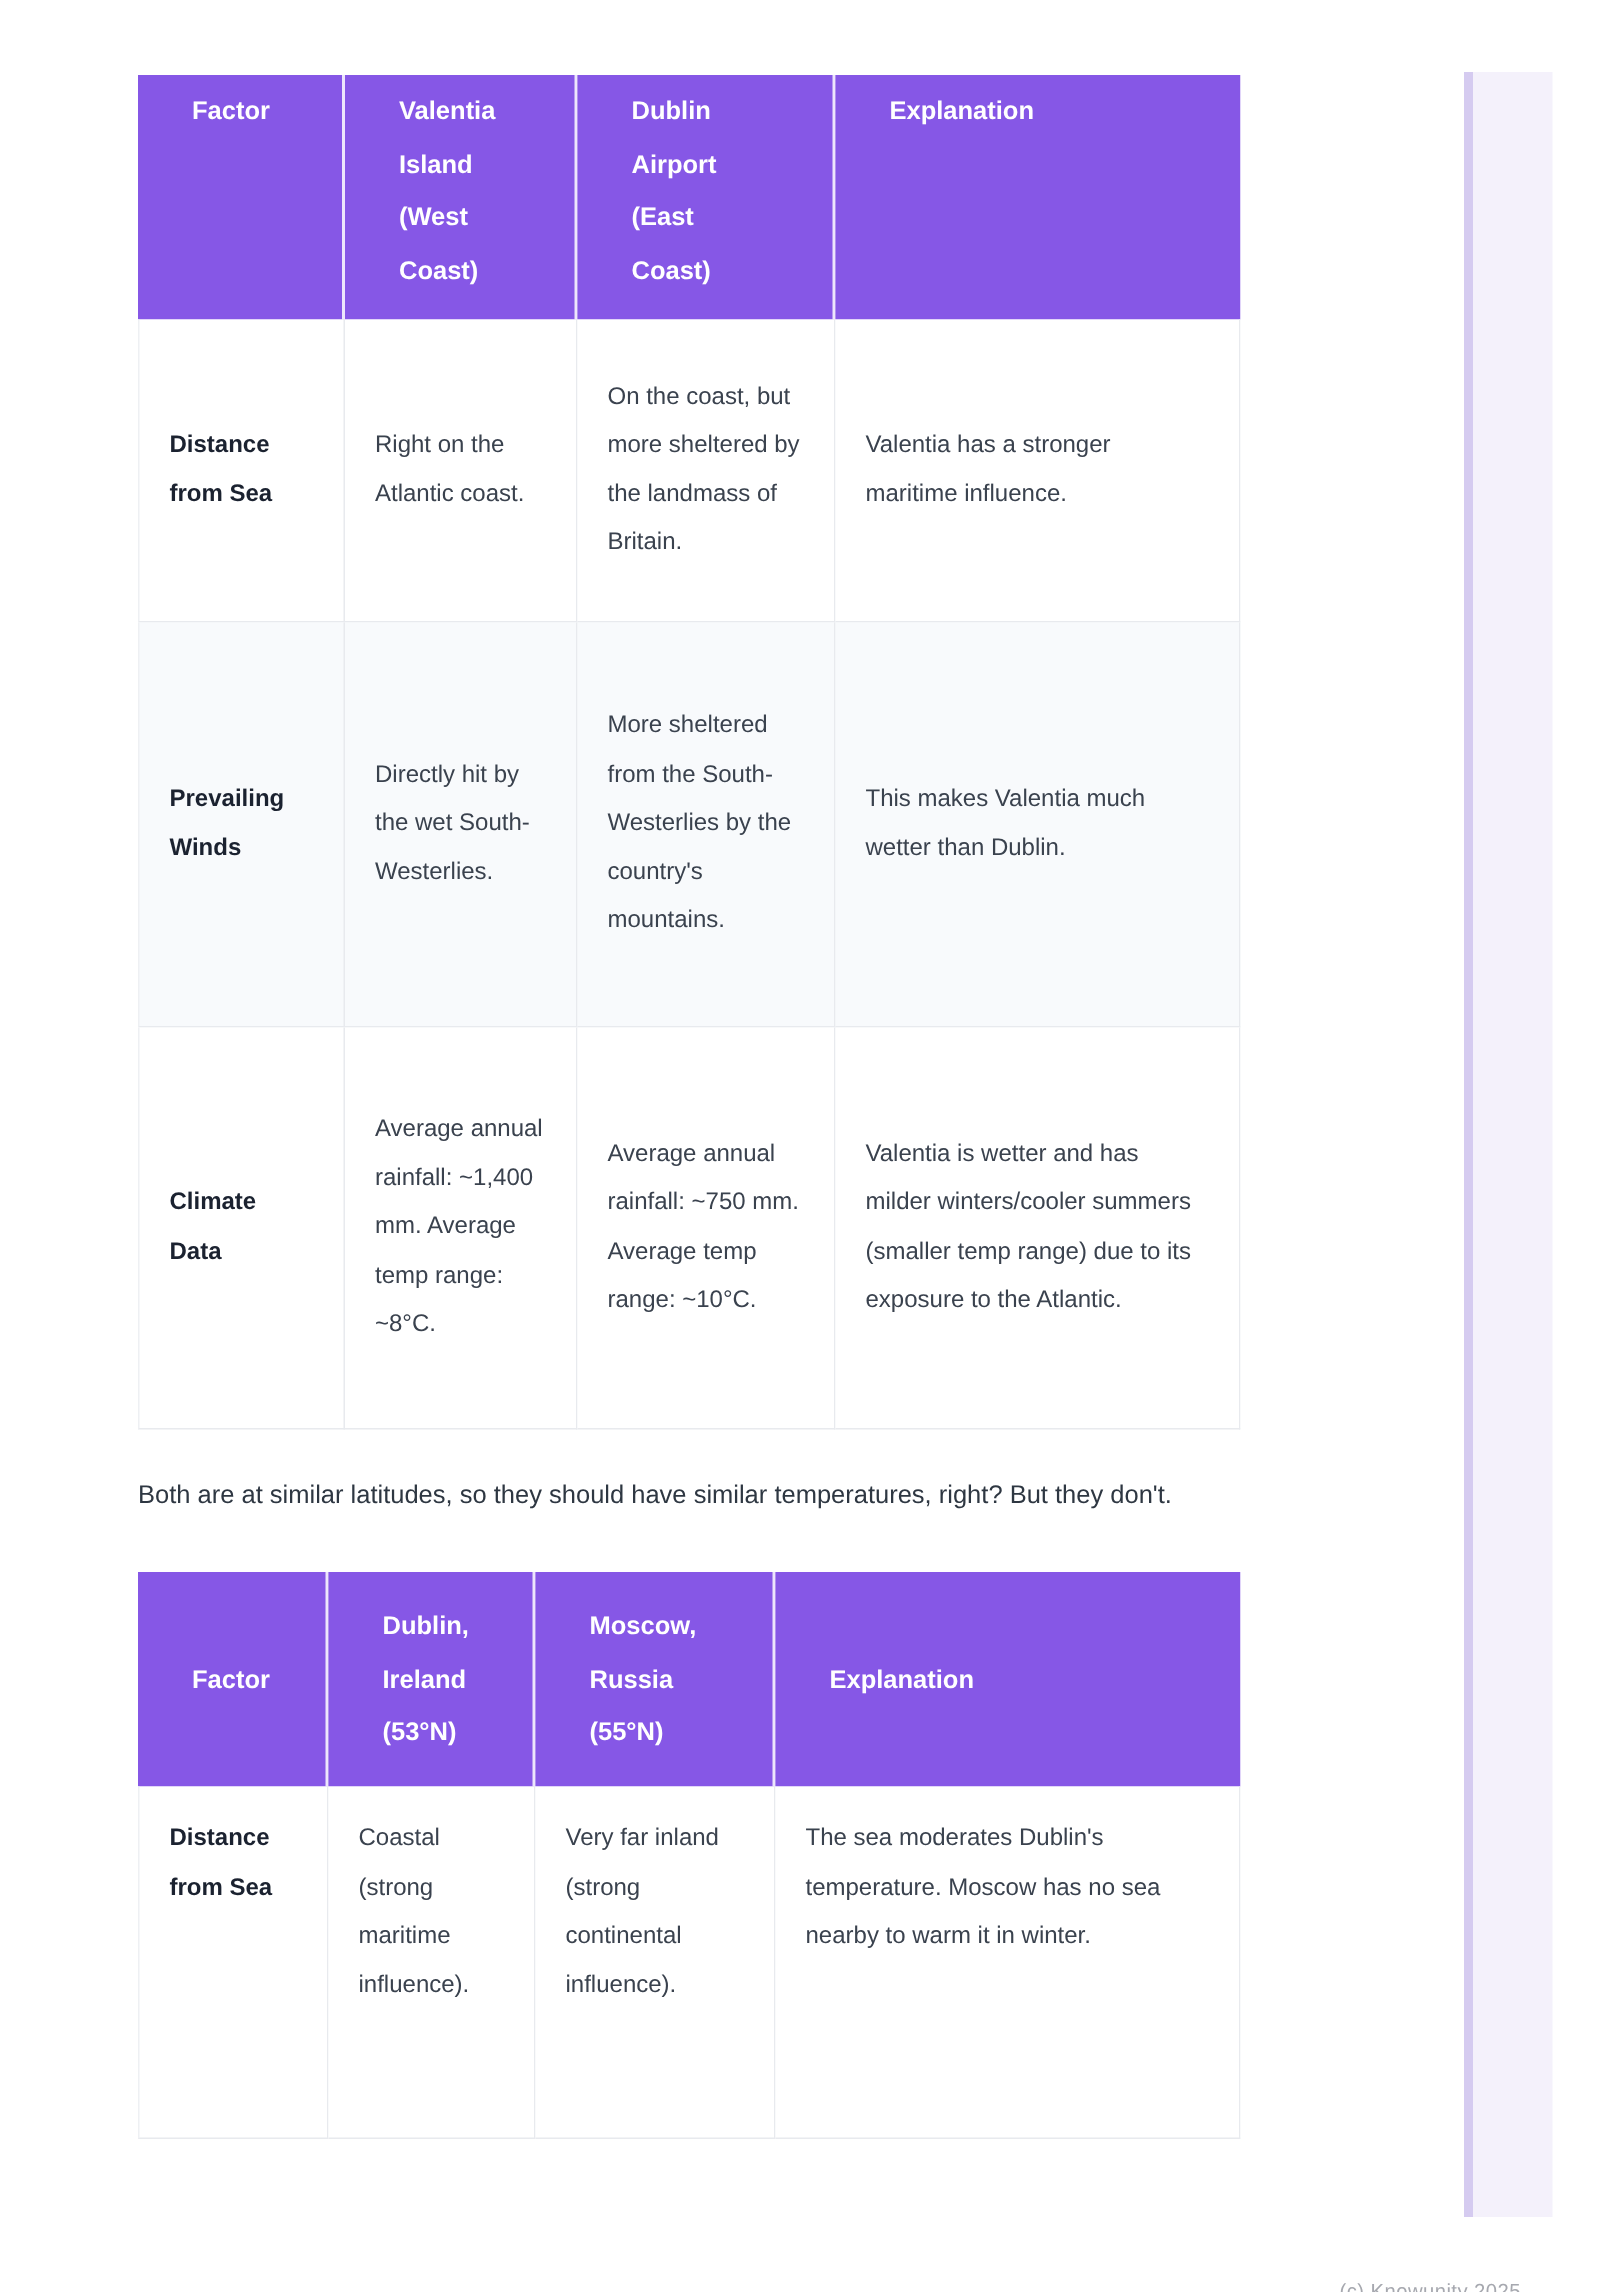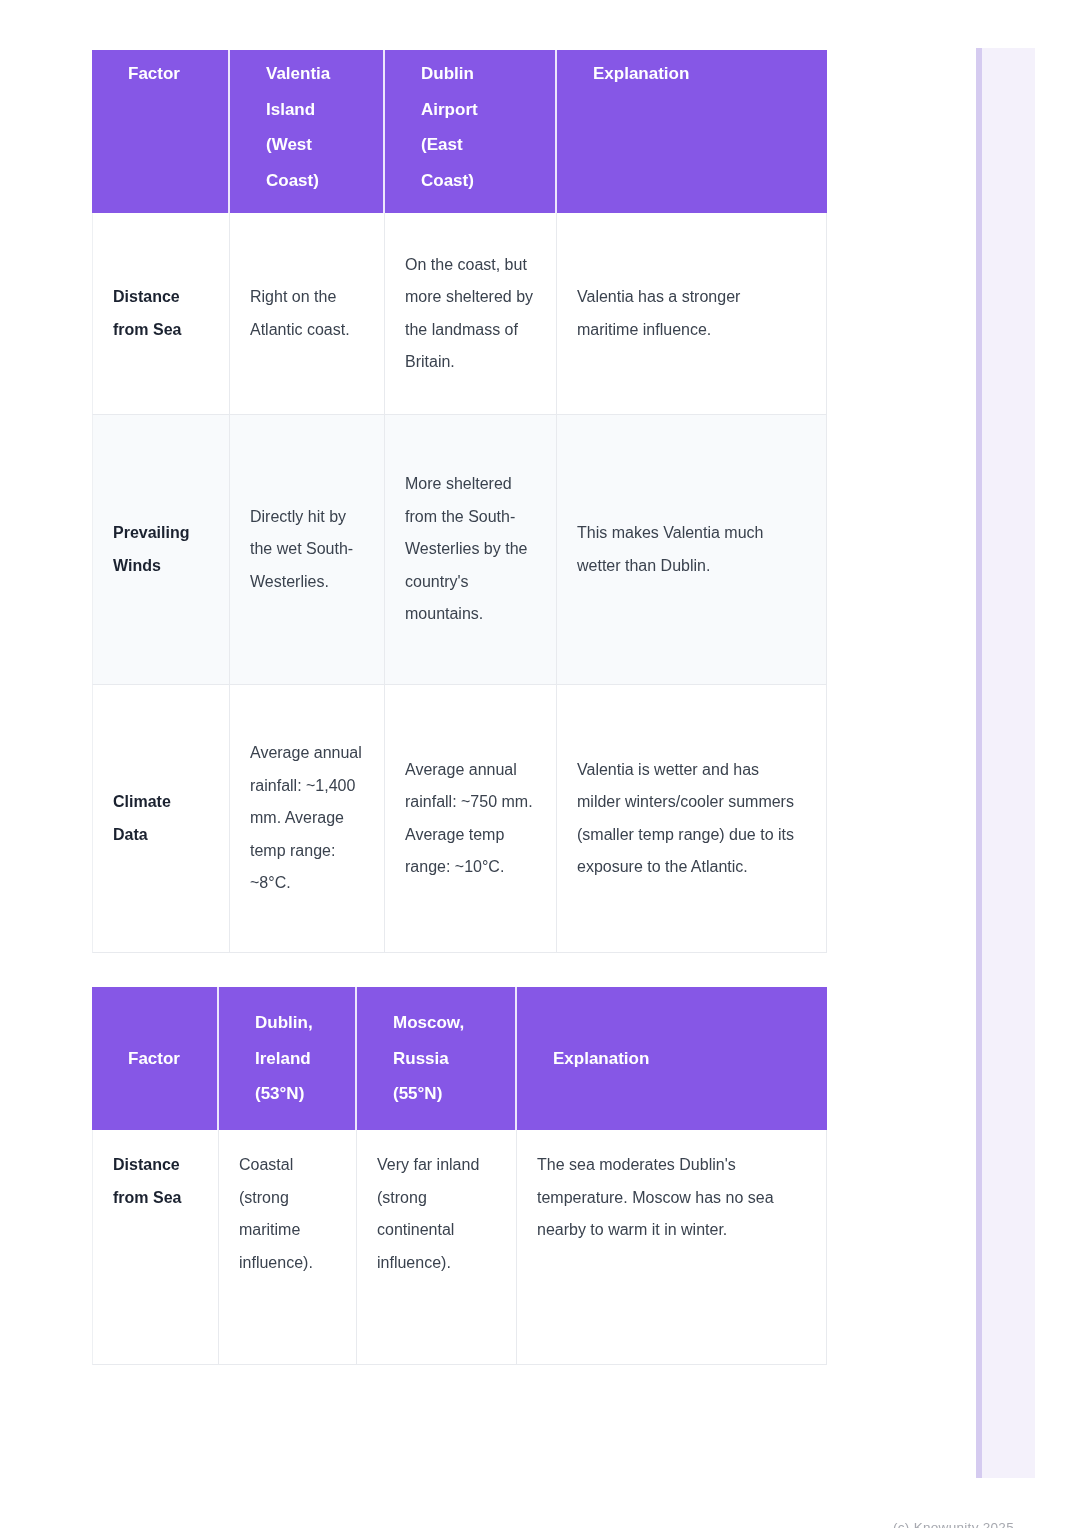--- a/index.html
+++ b/index.html
@@ -146,20 +146,21 @@
       <tr>
         <td>Climate Data</td>
         <td>Average annual rainfall: ~1,400 mm. Average temp range: ~8°C.</td>
         <td>Average annual rainfall: ~750 mm. Average temp range: ~10°C.</td>
         <td>Valentia is wetter and has milder winters/cooler summers (smaller temp range) due to its exposure to the Atlantic.</td>
       </tr>
     </tbody>
   </table>
 
 
+  <p class="lead-paragraph">Both are at similar latitudes, so they should have similar temperatures, right? But they don't.</p>
 
   <table class="cmp t2">
     <colgroup>
       <col style="width:127px">
         <col style="width:138px">
         <col style="width:160px">
         <col style="width:310px">
     </colgroup>
     <thead>
       <tr>

